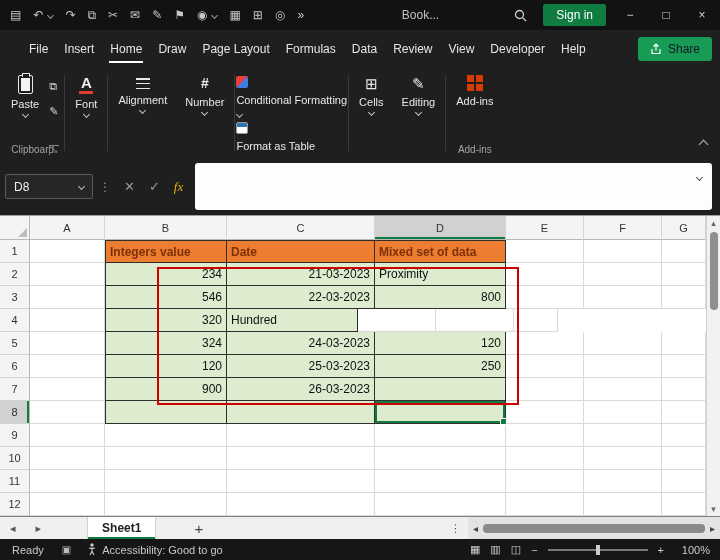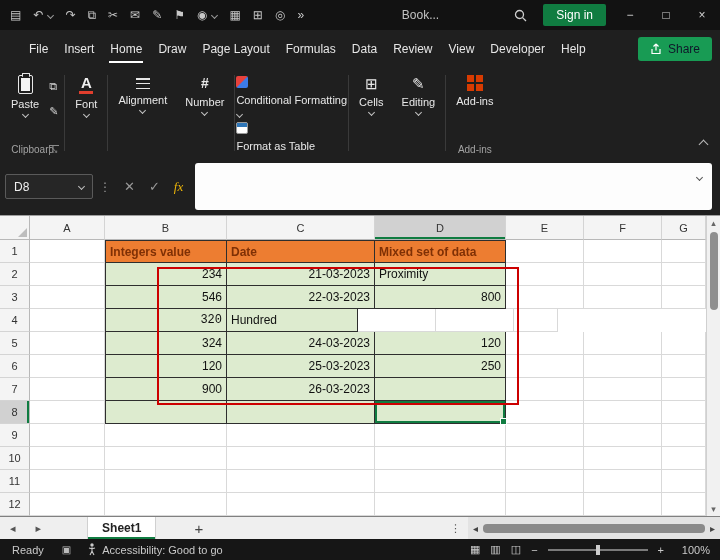--- a/index.html
+++ b/index.html
@@ -382,21 +382,21 @@
           <div class="cell tbl first num" style="width: 122px;">546</div>
           <div class="cell tbl num" style="width: 148px;">22-03-2023</div>
           <div class="cell tbl num" style="width: 131px;">800</div>
           <div class="cell" style="width: 78px;"></div>
           <div class="cell" style="width: 78px;"></div>
           <div class="cell" style="width: 44px;"></div>
         </div>
         <div class="grid-row">
           <div class="row-h">4</div>
           <div class="cell" style="width: 75px;"></div>
-          <div class="cell tbl first num" style="width: 122px; font-family: Liberation Mono, monospace;">320</div>
+          <div class="cell tbl first num" style="width: 122px;">320</div>
           <div class="cell tbl" style="width: 131px;">Hundred</div>
           <div class="cell" style="width: 78px;"></div>
           <div class="cell" style="width: 78px;"></div>
           <div class="cell" style="width: 44px;"></div>
         </div>
         <div class="grid-row">
           <div class="row-h">5</div>
           <div class="cell" style="width: 75px;"></div>
           <div class="cell tbl first num" style="width: 122px;">324</div>
           <div class="cell tbl num" style="width: 148px;">24-03-2023</div>

